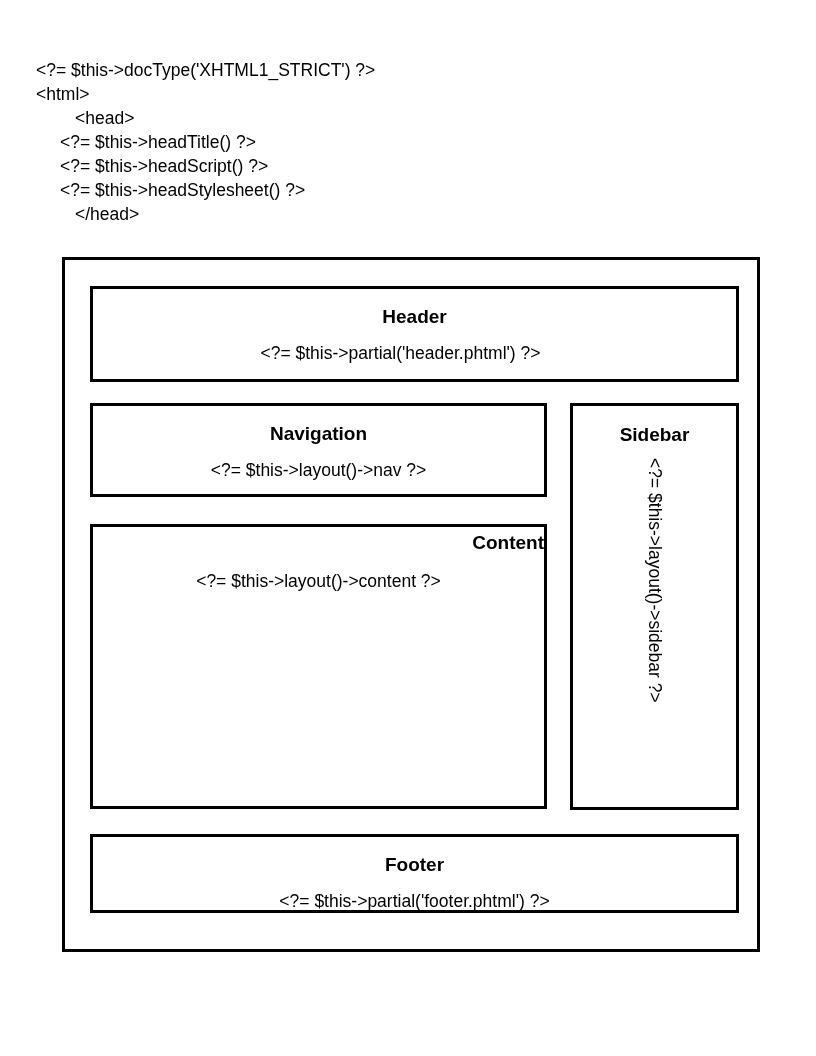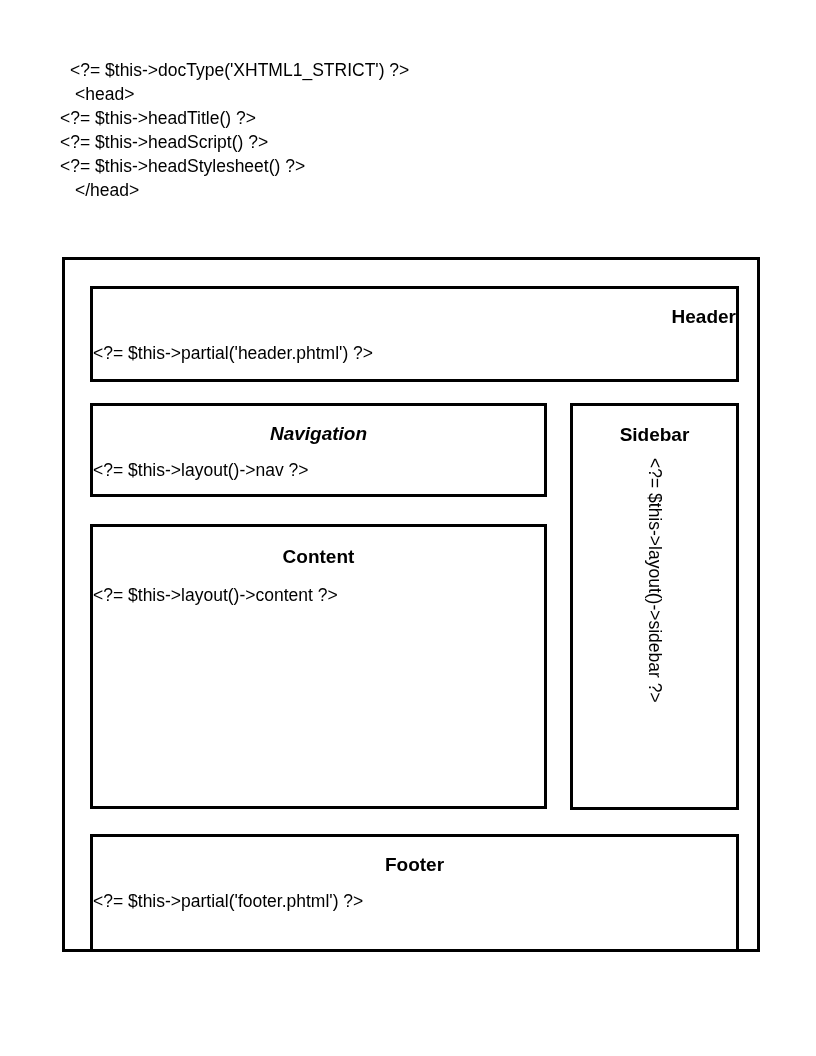--- a/index.html
+++ b/index.html
@@ -25,21 +25,21 @@
   #top-code { top: 58px; }
   #bottom-code { top: 960px; }
 
   .code-line {
     font-family: "Liberation Sans", sans-serif;
     font-size: 17.5px;
     line-height: 24px;
     white-space: pre;
     color: #000;
   }
-  .ind-0 { padding-left: 70px; }
+  .ind-0 { padding-left: 36px; }
   .ind-1 { padding-left: 75px; }
   .ind-2 { padding-left: 60px; }
 
   
   #page-frame {
     position: absolute;
     left: 62px;
     top: 257px;
     width: 698px;   
     height: 695px;  
@@ -57,54 +57,54 @@
   }
 
   .region-title {
     text-align: center;
     font-size: 19px;
     font-weight: bold;
     line-height: 22px;
     white-space: nowrap;
   }
   .region-code {
-    text-align: left;
+    text-align: center;
     font-size: 17.5px;
     line-height: 22px;
     white-space: pre;
   }
 
   
   #box-header {
     left: 25px;   
     top: 26px;    
     width: 649px; 
     height: 96px; 
   }
-  #box-header .region-title { margin-top: 17px; text-align: right; }
+  #box-header .region-title { margin-top: 17px; }
   #box-header .region-code  { margin-top: 14px; padding-right: 28px; }
 
   
   #box-nav {
     left: 25px;
     top: 143px;   
     width: 457px; 
     height: 94px;
   }
-  #box-nav .region-title { margin-top: 17px; font-style: italic; }
+  #box-nav .region-title { margin-top: 17px; }
   #box-nav .region-code  { margin-top: 14px; }
 
   
   #box-content {
     left: 25px;
     top: 264px;   
     width: 457px;
     height: 285px;
   }
-  #box-content .region-title { margin-top: 19px; }
+  #box-content .region-title { margin-top: 5px; text-align: right; }
   #box-content .region-code  { margin-top: 16px; }
 
   
   #box-sidebar {
     left: 505px;  
     top: 143px;
     width: 169px; 
     height: 407px;
   }
   #box-sidebar .region-title { margin-top: 18px; }
@@ -125,30 +125,31 @@
     font-size: 17.5px;
     line-height: 20px;
     white-space: pre;
   }
 
   
   #box-footer {
     left: 25px;
     top: 574px;   
     width: 649px;
-    height: 118px;
+    height: 79px;
   }
   #box-footer .region-title { margin-top: 17px; }
   #box-footer .region-code  { margin-top: 14px; }
 </style>
 </head>
 <body>
 
 <div id="top-code" class="code-block">
   <div class="code-line ind-0">&lt;?= $this-&gt;docType('XHTML1_STRICT') ?&gt;</div>
+  <div class="code-line ind-0">&lt;html&gt;</div>
   <div class="code-line ind-1">&lt;head&gt;</div>
   <div class="code-line ind-2">&lt;?= $this-&gt;headTitle() ?&gt;</div>
   <div class="code-line ind-2">&lt;?= $this-&gt;headScript() ?&gt;</div>
   <div class="code-line ind-2">&lt;?= $this-&gt;headStylesheet() ?&gt;</div>
   <div class="code-line ind-1">&lt;/head&gt;</div>
 </div>
 
 <div id="page-frame">
 
   <div id="box-header" class="region-box">

